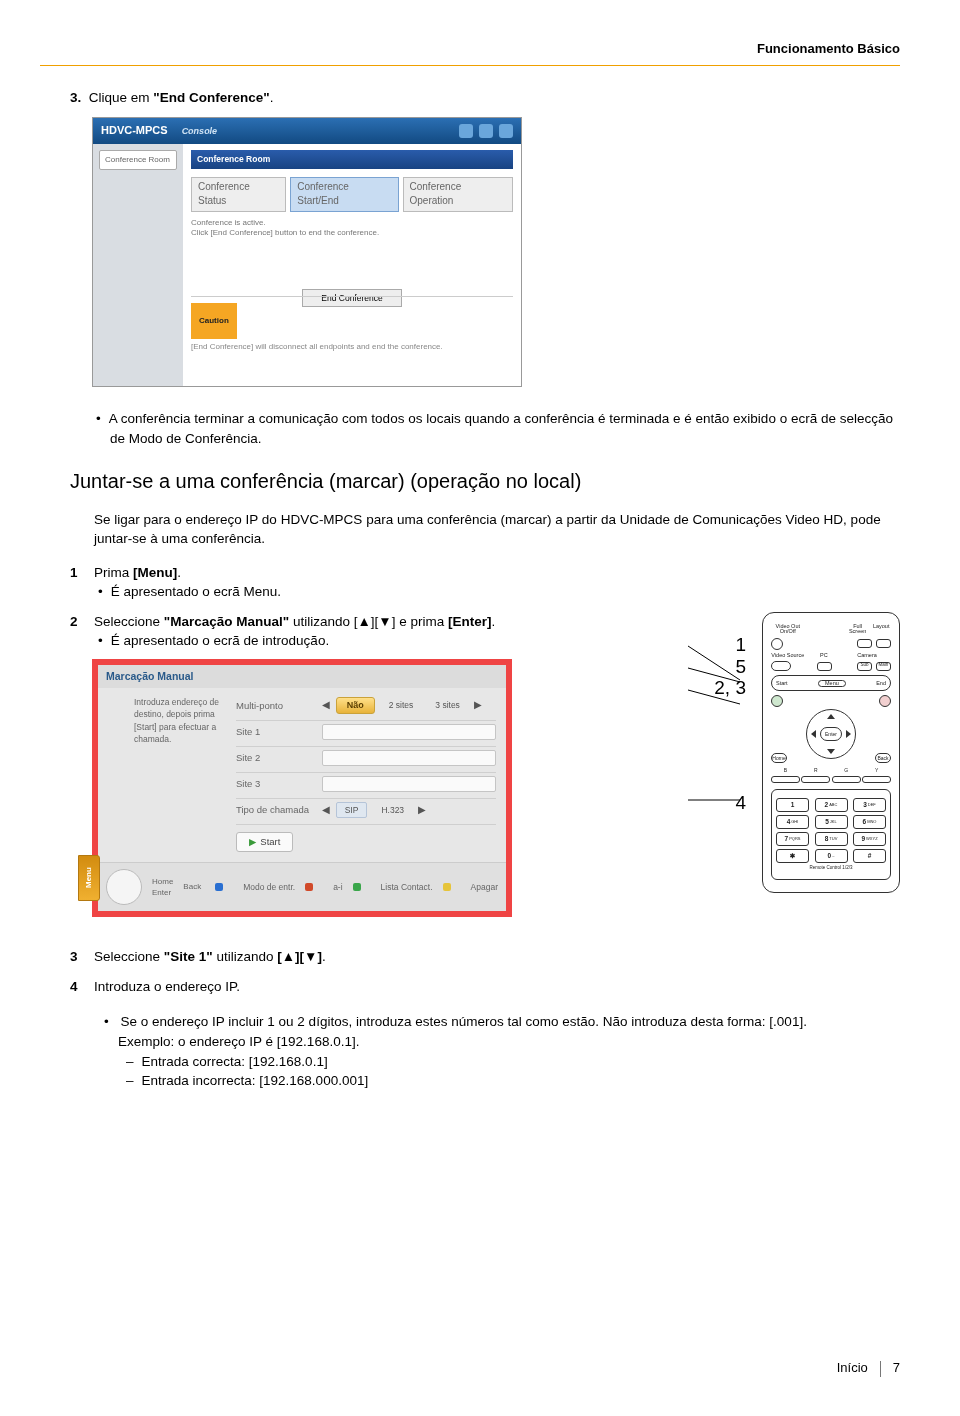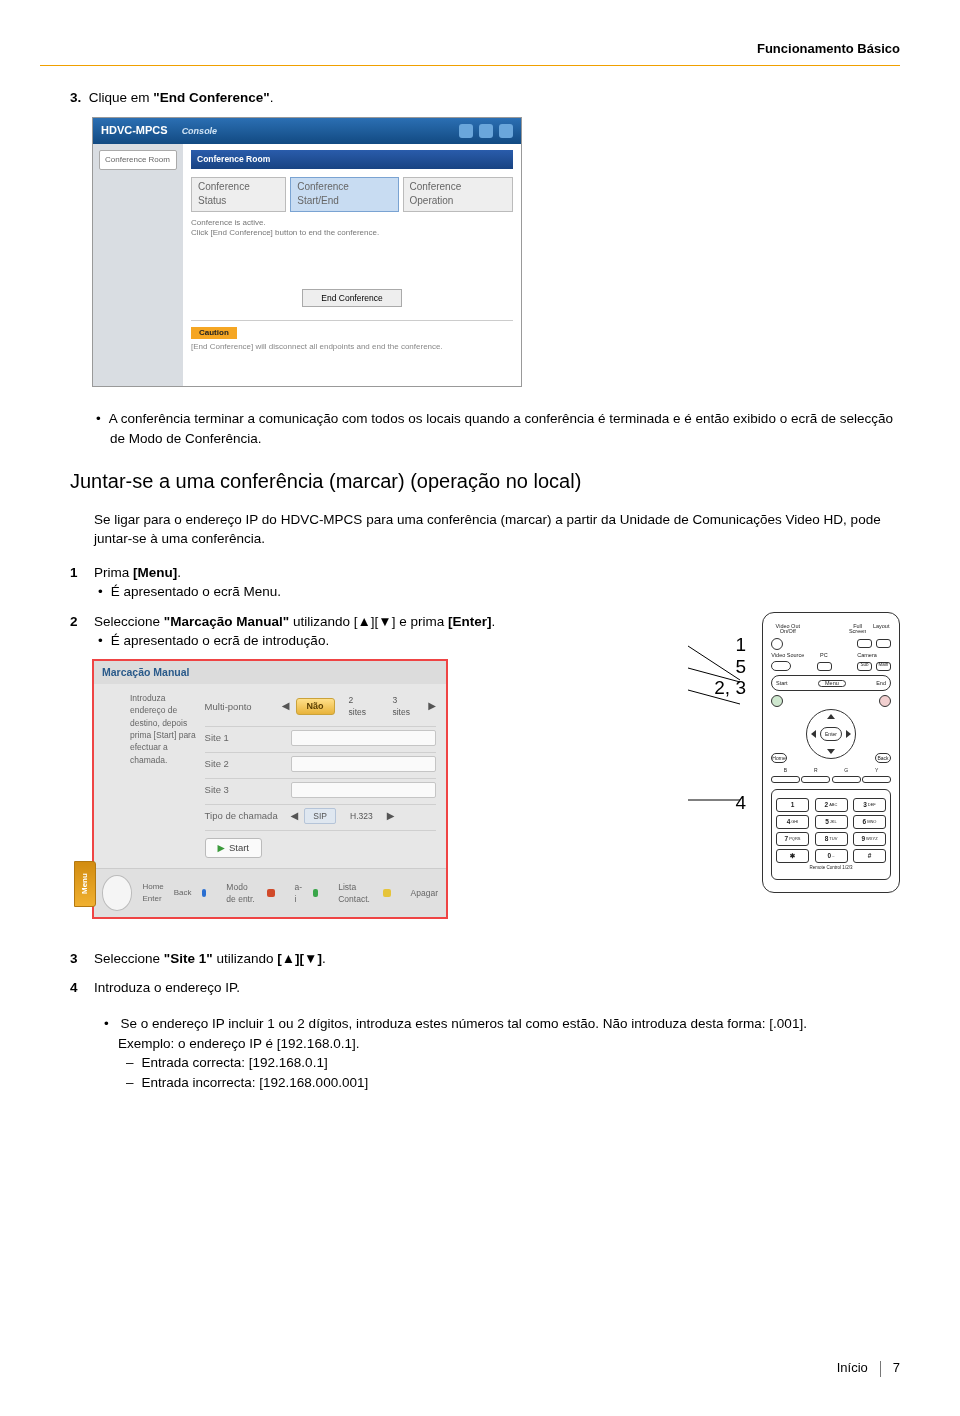--- a/index.html
+++ b/index.html
@@ -44,21 +44,21 @@
   .sc-left { width:90px; background:#d9dde2; padding:6px;}
   .sc-tab-btn { background:#fff; border:1px solid #aaa; border-radius:2px; padding:3px 5px; font-size:8px;}
   .sc-main { flex:1; background:#fff; position:relative; padding:6px 8px;}
   .sc-bluebar { background:linear-gradient(#2a5cab,#184382); color:#fff; padding:3px 6px; font-size:8.5px; font-weight:bold;}
   .sc-tabs { margin:8px 0 6px; display:flex; gap:4px; font-size:10px;}
   .sc-tabs span { padding:2px 6px; border:1px solid #bbb; background:#eee;}
   .sc-tabs .active { background:#c8dcf2; border-color:#7aa3d2;}
   .sc-text { font-size:8px; color:#777; line-height:1.3; }
   .sc-endbtn { display:block; margin:50px auto 0; padding:3px 18px; border:1px solid #aaa; background:#eee; font-size:8.5px;}
   .sc-caution { position:absolute; bottom:34px; left:8px; right:8px; border-top:1px solid #ccc;}
-  .sc-caution-lbl { display:inline-block; background:#f5a623; color:#222; font-weight:bold; padding:0 8px; font-size:8px; margin-top:6px;}
+  .sc-caution-lbl { display:inline-block; background:#f5a623; color:#222; font-weight:bold; padding:12px 8px; font-size:8px; margin-top:6px;}
   .sc-caution-txt { font-size:8px; color:#888; margin-top:2px;}
 
   h2.big {
     font-size: 20px; font-weight: normal; margin: 18px 0 14px;
   }
   .intro { margin-left: 24px; margin-bottom: 14px; }
   .num-step { display:flex; margin-bottom:10px; }
   .num-step .n { width:24px; font-weight:bold; flex-shrink:0; }
   .num-step .c { flex:1; }
   .sub-bullet { margin-left:18px; text-indent:-14px; }
@@ -97,21 +97,21 @@
   .r-4row { display:flex; justify-content:space-between; margin:3px 0;}
   .r-4row span { font-size:5px; width:24%; text-align:center;}
   .r-4row .cb { width:24%; height:7px; border:1px solid #333; border-radius:3px;}
   .keypad { border:1px solid #333; border-radius:6px; padding:5px 4px 8px; margin-top:6px;}
   .kp-row { display:flex; justify-content:space-between; margin:3px 0;}
   .kp-key { width:30%; height:14px; border:1px solid #333; border-radius:3px; font-size:6.5px; display:flex; align-items:center; justify-content:center; gap:1px;}
   .kp-key .sub { font-size:4px; }
   .kp-foot { font-size:4.5px; text-align:center; margin-top:3px; color:#222;}
 
   
-  .mm-box { width:356px; margin-top:8px; border:2px solid #ef4444; background:#e7e7e7;
+  .mm-box { width:420px; margin-top:8px; border:6px solid #ef4444; background:#e7e7e7;
     font-size:10px; color:#444; }
   .mm-head { background:#dcdcdc; padding:4px 8px; color:#2a5a8a; font-weight:bold; font-size:10.5px;}
   .mm-body { display:flex; }
   .mm-left { width:110px; padding:8px; font-size:8.5px; color:#666;margin-left:28px; }
   .mm-right { flex:1; padding:6px 10px 10px 0; }
   .mm-row { display:flex; align-items:center; margin:3px 0 6px; gap:6px;}
   .mm-label { width:80px; font-size:9.5px; color:#666;}
   .mm-pill { background:linear-gradient(#ffe08a,#e8b33a); border:1px solid #caa23a; border-radius:3px;
     padding:1px 10px; font-size:9px; font-weight:bold; color:#5a3e00;}
   .mm-field { flex:1; height:16px; background:#fafafa; border:1px solid #c5c5c5; border-radius:2px;}

